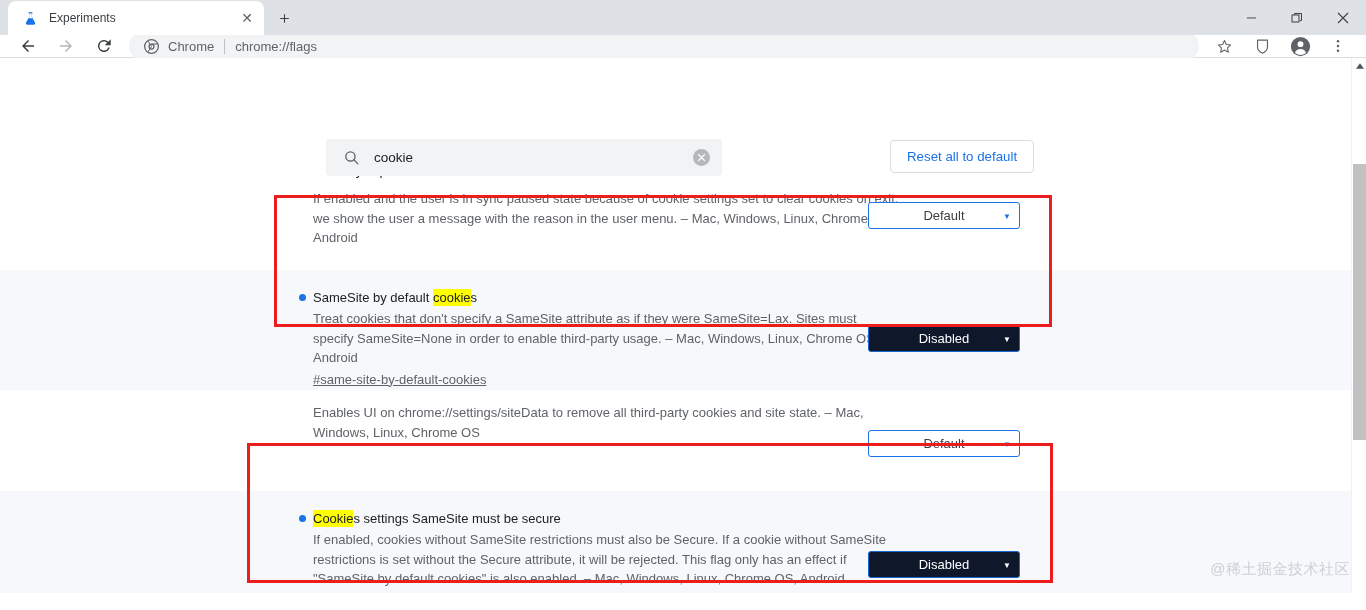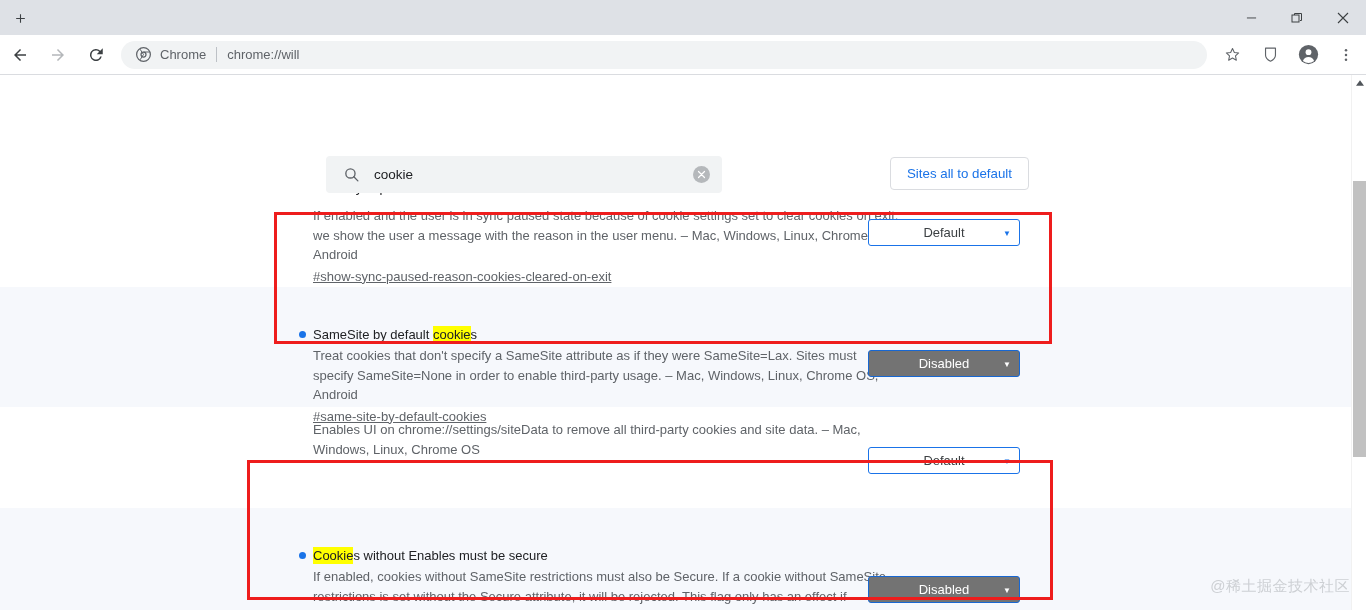--- a/index.html
+++ b/index.html
@@ -60,24 +60,24 @@
     display: flex; align-items: center;
   }
   .wc {
     width: 46px; height: 35px;
     display: flex; align-items: center; justify-content: center;
     color: #3c4043;
   }
 
   
   .toolbar {
-    height: 40px;
+    height: 23px;
     background: #ffffff;
     display: flex; align-items: center;
-    padding: 0 1px;
+    padding: 0 9px;
     border-bottom: 1px solid #dadce0;
   }
   .tb-btn {
     width: 28px; height: 28px;
     margin: 0 5px;
     display: flex; align-items: center; justify-content: center;
     color: #5f6368;
     border-radius: 50%;
     flex: 0 0 28px;
   }
@@ -152,21 +152,20 @@
     margin-left: 313px;
     padding-right: 10px;
   }
   .flag-title {
     font-size: 13px;
     color: #202124;
     font-weight: 500;
     line-height: 19px;
     position: relative;
     margin-bottom: 2px;
-    margin-top: 20px;
   }
   .dot {
     position: absolute;
     left: -14px; top: 6px;
     width: 7px; height: 7px;
     border-radius: 50%;
     background: #1a73e8;
   }
   mark { background: #ffff00; color: #202124; padding: 1px 0; }
   .flag-desc {
@@ -195,23 +194,22 @@
     display: flex; align-items: center; justify-content: center;
     position: relative;
   }
   .flag-select.default {
     border: 1px solid #1a73e8;
     background: #fff;
     color: #3c4043;
   }
   .flag-select.changed {
     border: 1px solid #1767d2;
-    background: #737373;
+    background: #0f172a;
     color: #ffffff;
-    margin-top: 8px;
   }
   .flag-select .caret {
     position: absolute; right: 8px; top: 50%;
     transform: translateY(-50%);
     font-size: 8px;
   }
   .flag-select.default .caret { color: #1a73e8; }
   .flag-select.changed  .caret { color: #ffffff; }
 
   
@@ -261,20 +259,30 @@
     font-size: 15px;
     color: #cdd0d4;
     letter-spacing: 0.5px;
     z-index: 30;
   }
 </style>
 </head>
 <body>
 
 <div class="tabstrip">
+  <div class="tab">
+    <span class="tab-favicon">
+      <svg width="15" height="15" viewBox="0 0 24 24">
+        <path d="M9 2h6v2h-1v5.2l5.1 9.3c.9 1.6-.3 3.5-2.1 3.5H7c-1.8 0-3-1.9-2.1-3.5L10 9.2V4H9V2z" fill="#1a73e8"></path>
+        <path d="M10 4h4v5.5l1.2 2.2H8.8L10 9.5V4z" fill="#ffffff"></path>
+      </svg>
+    </span>
+    <span class="tab-title">Experiments</span>
+    <span class="tab-close">✕</span>
+  </div>
   <div class="newtab">
     <svg width="13" height="13" viewBox="0 0 24 24">
       <path d="M11 4h2v7h7v2h-7v7h-2v-7H4v-2h7V4z" fill="#3c4043"></path>
     </svg>
   </div>
   <div class="wincontrols">
     <div class="wc">
       <svg width="11" height="11" viewBox="0 0 12 12">
         <rect x="1" y="6" width="10" height="1" fill="#3c4043"></rect>
       </svg>
@@ -313,21 +321,21 @@
   <div class="omnibox">
     <span class="omni-icon">
       <svg width="15" height="15" viewBox="0 0 24 24">
         <circle cx="12" cy="12" r="11" fill="none" stroke="#5f6368" stroke-width="2"></circle>
         <circle cx="12" cy="12" r="4" fill="none" stroke="#5f6368" stroke-width="2"></circle>
         <path d="M12 8h10M12 12L6.5 3.5M12 12L6.5 20.5" stroke="#5f6368" stroke-width="1.6" fill="none"></path>
       </svg>
     </span>
     <span class="omni-label">Chrome</span>
     <span class="omni-sep"></span>
-    <span class="omni-url">chrome://will</span>
+    <span class="omni-url">chrome://flags</span>
   </div>
 
   <div class="tb-right">
     <div class="tb-btn">
       <svg width="17" height="17" viewBox="0 0 24 24">
         <path d="M12 3.5l2.6 5.6 6.1.7-4.5 4.2 1.2 6-5.4-3-5.4 3 1.2-6L3.3 9.8l6.1-.7L12 3.5z" fill="none" stroke="#5f6368" stroke-width="1.5" stroke-linejoin="round"></path>
       </svg>
     </div>
     <div class="tb-btn">
       <svg width="17" height="17" viewBox="0 0 24 24">
@@ -362,33 +370,32 @@
     </span>
     <span class="search-val">cookie</span>
     <span class="search-clear">
       <svg width="9" height="9" viewBox="0 0 12 12">
         <path d="M2 2 L10 10 M10 2 L2 10" stroke="#ffffff" stroke-width="1.6" stroke-linecap="round"></path>
       </svg>
     </span>
   </div>
 
   <div class="resetbtn">
-    <span>Sites all to default</span>
+    <span>Reset all to default</span>
   </div>
 
   <div class="cutrow">
     <div class="cutrow-inner">Show sync paused reason cookies cleared on exit</div>
   </div>
 
   <div class="flaglist">
 
     <div class="flagrow" style="height:94px;">
       <div class="flag-main" style="padding-top:4px;">
         <div class="flag-desc">If enabled and the user is in sync paused state because of cookie settings set to clear cookies on exit, we show the user a message with the reason in the user menu. – Mac, Windows, Linux, Chrome OS, Android</div>
-        <a class="flag-anchor">#show-sync-paused-reason-cookies-cleared-on-exit</a>
       </div>
       <div class="flag-select-wrap" style="left:868px; top:26px;">
         <div class="flag-select default">
           <span>Default</span>
           <span class="caret">▼</span>
         </div>
       </div>
     </div>
 
     <div class="flagrow highlighted" style="height:120px; padding-top:18px;">
@@ -403,35 +410,35 @@
       <div class="flag-select-wrap" style="left:868px; top:55px;">
         <div class="flag-select changed">
           <span>Disabled</span>
           <span class="caret">▼</span>
         </div>
       </div>
     </div>
 
     <div class="flagrow" style="height:101px; padding-top:13px;">
       <div class="flag-main">
-        <div class="flag-desc">Enables UI on chrome://settings/siteData to remove all third-party cookies and site data. – Mac, Windows, Linux, Chrome OS</div>
+        <div class="flag-desc">Enables UI on chrome://settings/siteData to remove all third-party cookies and site state. – Mac, Windows, Linux, Chrome OS</div>
       </div>
       <div class="flag-select-wrap" style="left:868px; top:40px;">
         <div class="flag-select default">
           <span>Default</span>
           <span class="caret">▼</span>
         </div>
       </div>
     </div>
 
     <div class="flagrow highlighted" style="height:140px; padding-top:18px;">
       <div class="flag-main">
         <div class="flag-title">
           <span class="dot"></span>
-          <span></span><mark>Cookie</mark><span>s without Enables must be secure</span>
+          <span></span><mark>Cookie</mark><span>s settings SameSite must be secure</span>
         </div>
         <div class="flag-desc">If enabled, cookies without SameSite restrictions must also be Secure. If a cookie without SameSite restrictions is set without the Secure attribute, it will be rejected. This flag only has an effect if "SameSite by default cookies" is also enabled. – Mac, Windows, Linux, Chrome OS, Android</div>
         <a class="flag-anchor">#cookies-without-same-site-must-be-secure</a>
       </div>
       <div class="flag-select-wrap" style="left:868px; top:60px;">
         <div class="flag-select changed">
           <span>Disabled</span>
           <span class="caret">▼</span>
         </div>
       </div>

